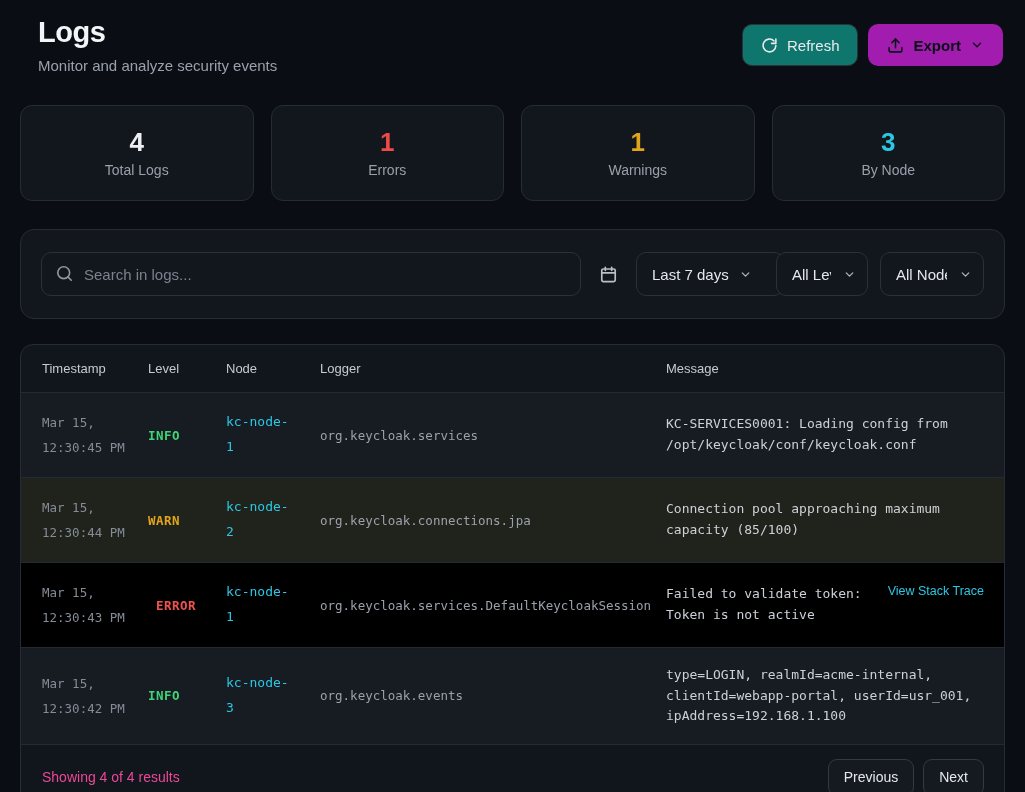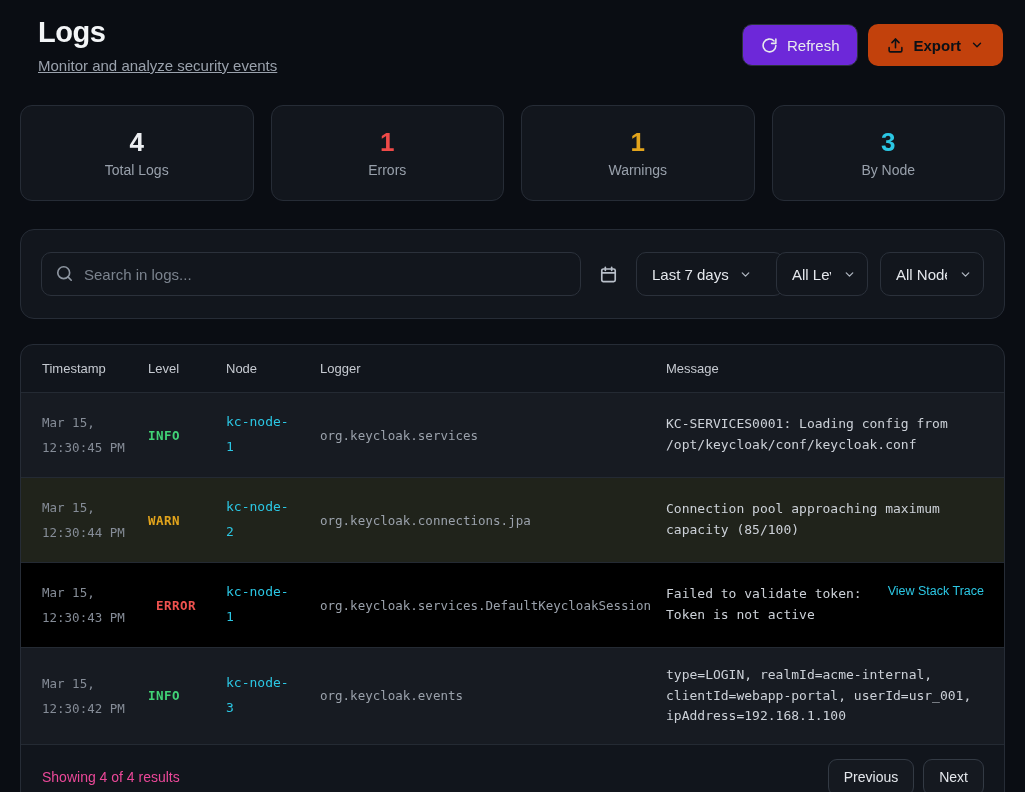--- a/index.html
+++ b/index.html
@@ -7,30 +7,30 @@
     width: 1025px; height: 792px; overflow: hidden;
     background: #0a0d13;
     font-family: "Liberation Sans", sans-serif;
     color: #e8ebee;
   }
   .page { padding: 16px 20px 0 20px; }
 
   
   .header { display: flex; justify-content: space-between; align-items: center; padding: 0 2px 0 18px; }
   .page-title { font-size: 29px; font-weight: 700; letter-spacing: -0.5px; color: #f3f5f7; }
-  .page-subtitle { font-size: 15px; color: #9aa1ac; margin-top: 8px; text-decoration: underline; }
+  .page-subtitle { font-size: 15px; color: #9aa1ac; margin-top: 8px; }
   .header-actions { display: flex; gap: 10px; align-items: center; }
   .btn {
     display: inline-flex; align-items: center; gap: 9px;
     height: 42px; padding: 0 18px; border-radius: 10px;
     font-size: 15px; cursor: pointer; border: 1px solid transparent;
     font-family: "Liberation Sans", sans-serif;
   }
-  .btn-secondary { background: #6d28d9; border-color: #2c323c; color: #e8ebee; }
-  .btn-primary  { background: #c2410c; color: #0b1016; font-weight: 600; }
+  .btn-secondary { background: #0f766e; border-color: #2c323c; color: #e8ebee; }
+  .btn-primary  { background: #a21caf; color: #0b1016; font-weight: 600; }
   .btn svg { display: block; }
 
   
   .stats { display: grid; grid-template-columns: repeat(4, 1fr); gap: 17px; margin-top: 31px; }
   .stat-card {
     height: 96px; background: #12161d; border: 1px solid #262c36; border-radius: 12px;
     display: flex; flex-direction: column; align-items: center; justify-content: center; gap: 7px;
   }
   .stat-value { font-size: 26px; font-weight: 700; line-height: 1; }
   .stat-label { font-size: 14px; color: #98a0ab; }

